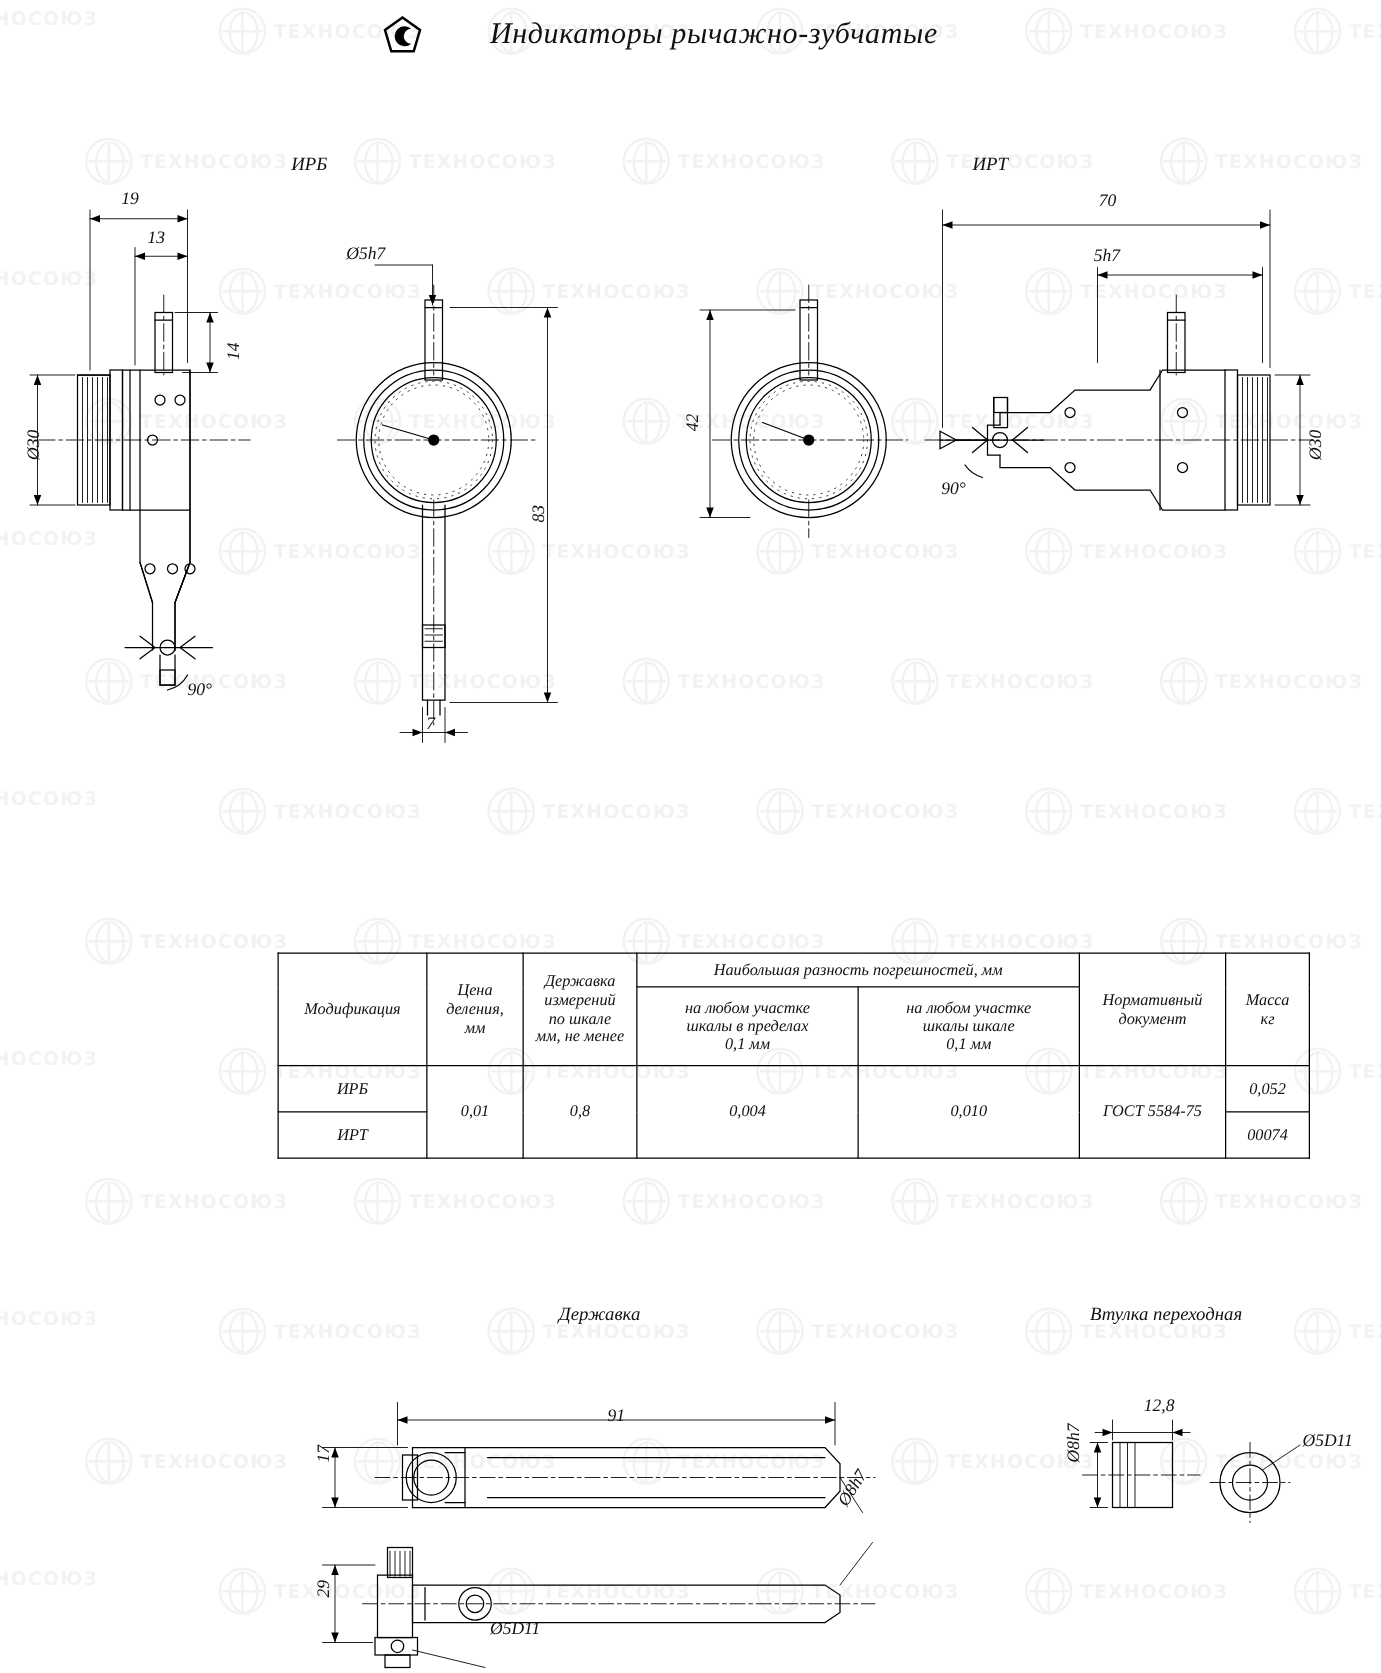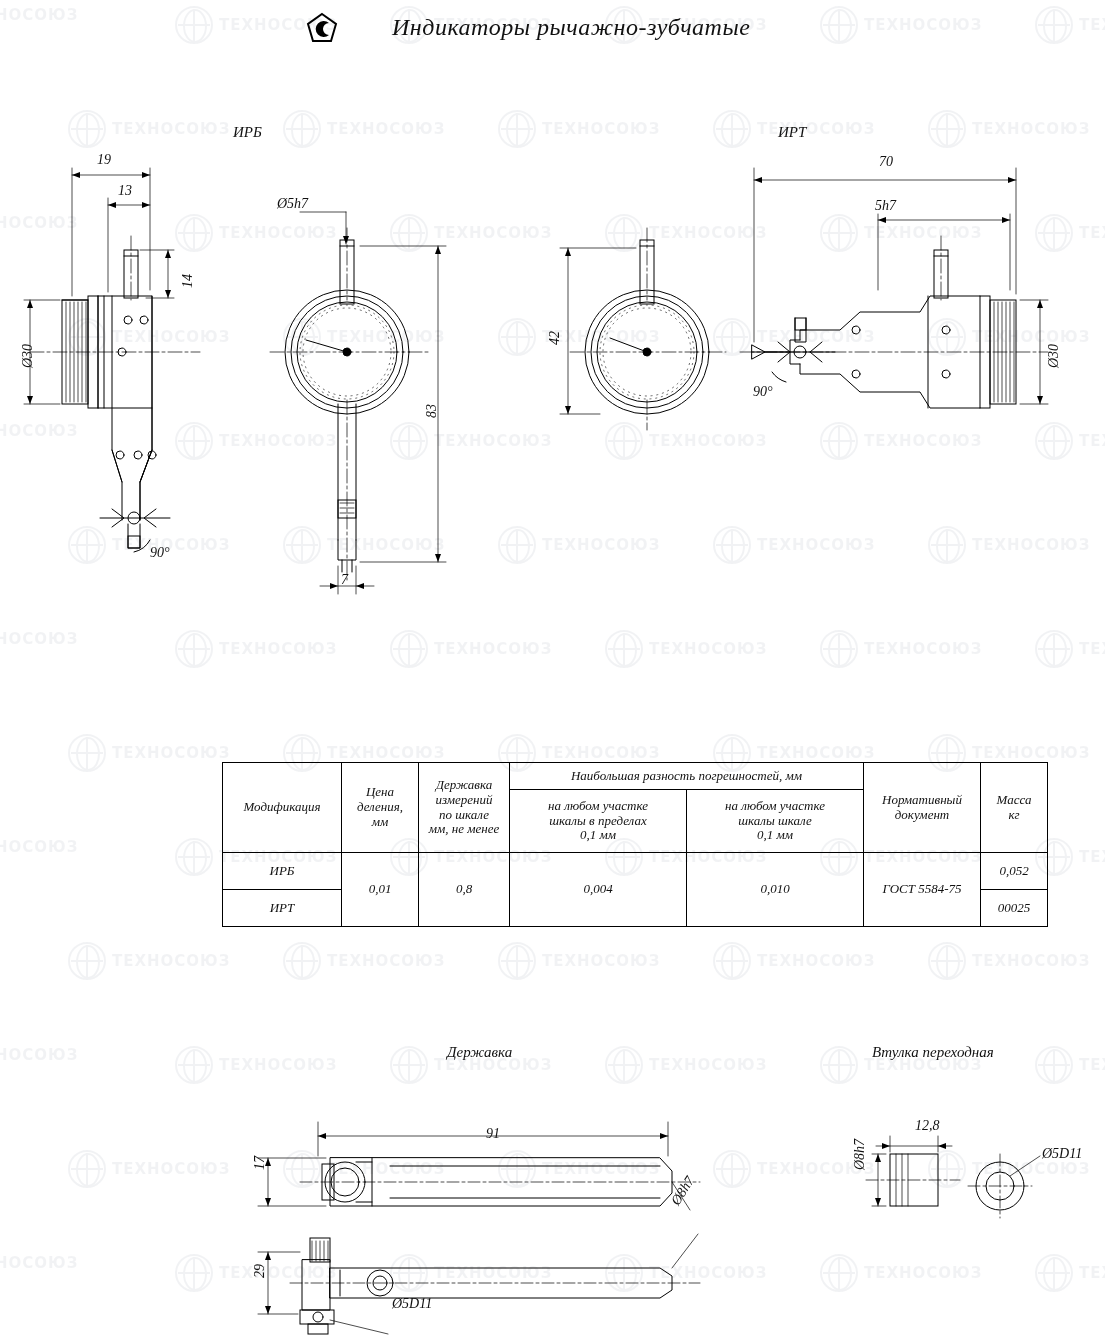--- a/index.html
+++ b/index.html
@@ -743,21 +743,21 @@
       <td style="height:32px;">ИРБ</td>
       <td rowspan="2">0,01</td>
       <td rowspan="2">0,8</td>
       <td rowspan="2">0,004</td>
       <td rowspan="2">0,010</td>
       <td rowspan="2">ГОСТ 5584-75</td>
       <td>0,052</td>
     </tr>
     <tr>
       <td style="height:32px;">ИРТ</td>
-      <td>00025</td>
+      <td>00074</td>
     </tr>
   </tbody>
     </table>
 
   <svg width="1105" height="300" viewBox="0 0 1105 300" style="top:1038px;">
     <g fill="none" stroke="#000" stroke-width="1" stroke-linecap="round">
 
       <path d="M330 120 L330 168 L660 168 L672 155 L672 133 L660 120 Z"></path>
       <path d="M372 120 L372 168"></path>
       <path d="M390 128 L660 128 M390 160 L660 160"></path>

